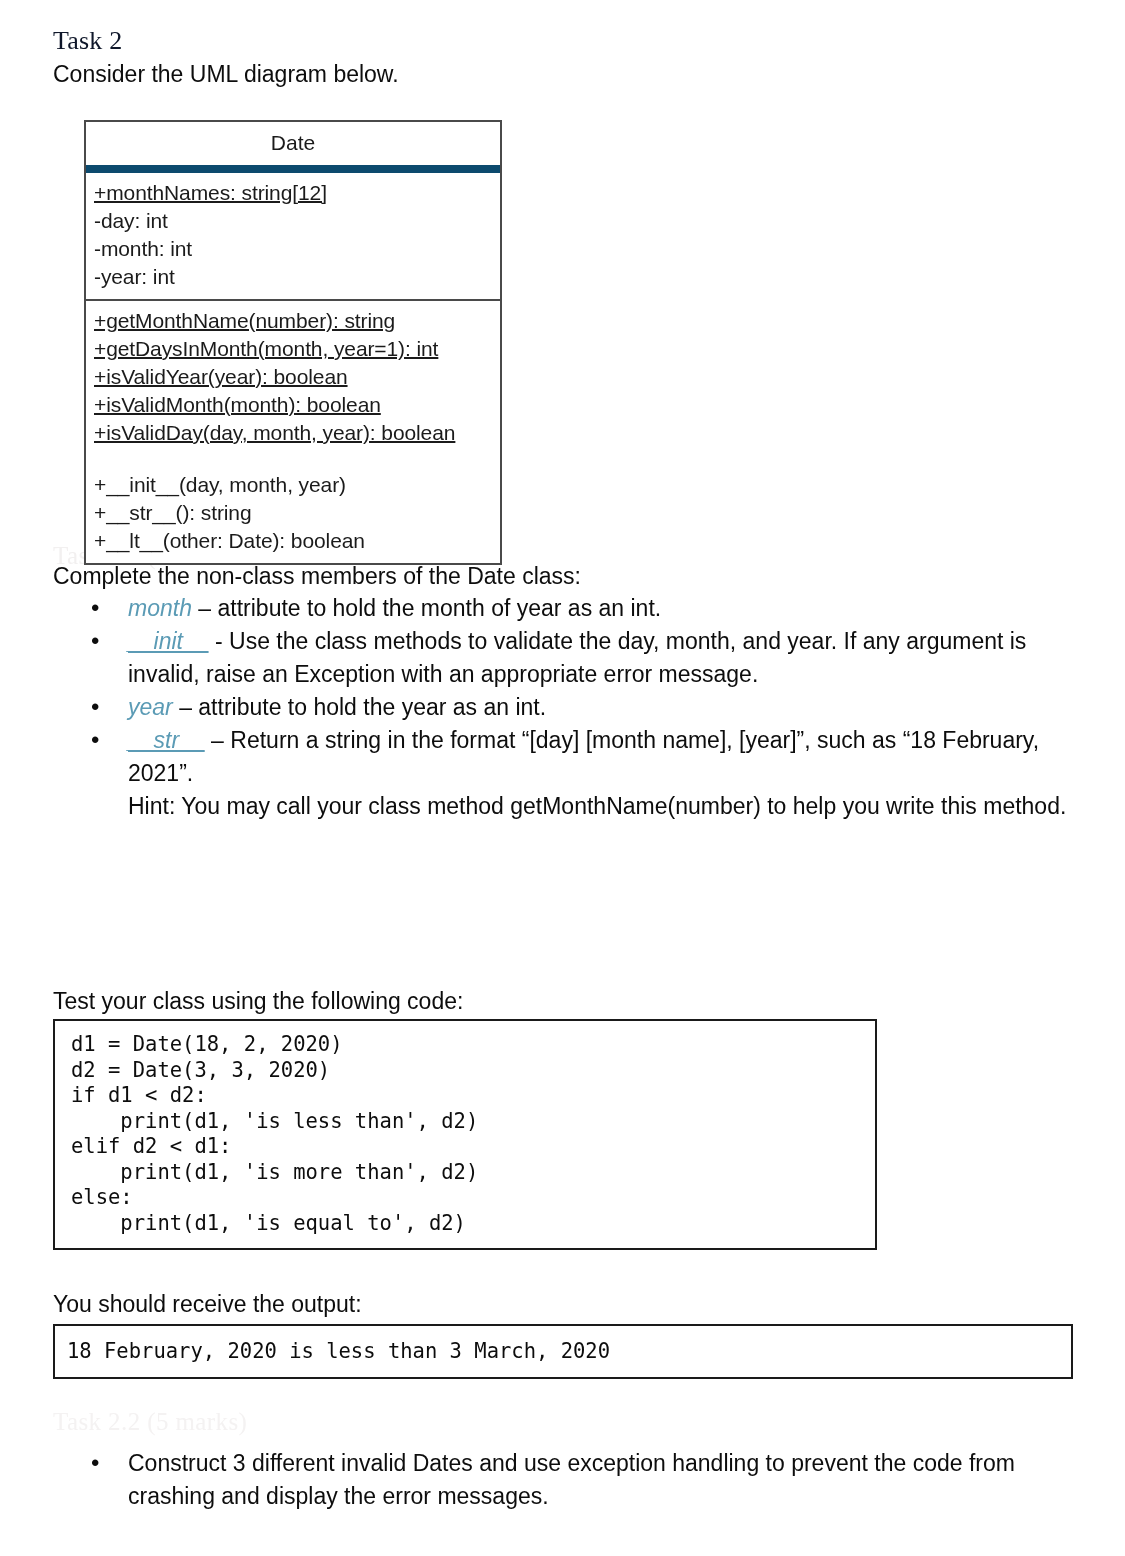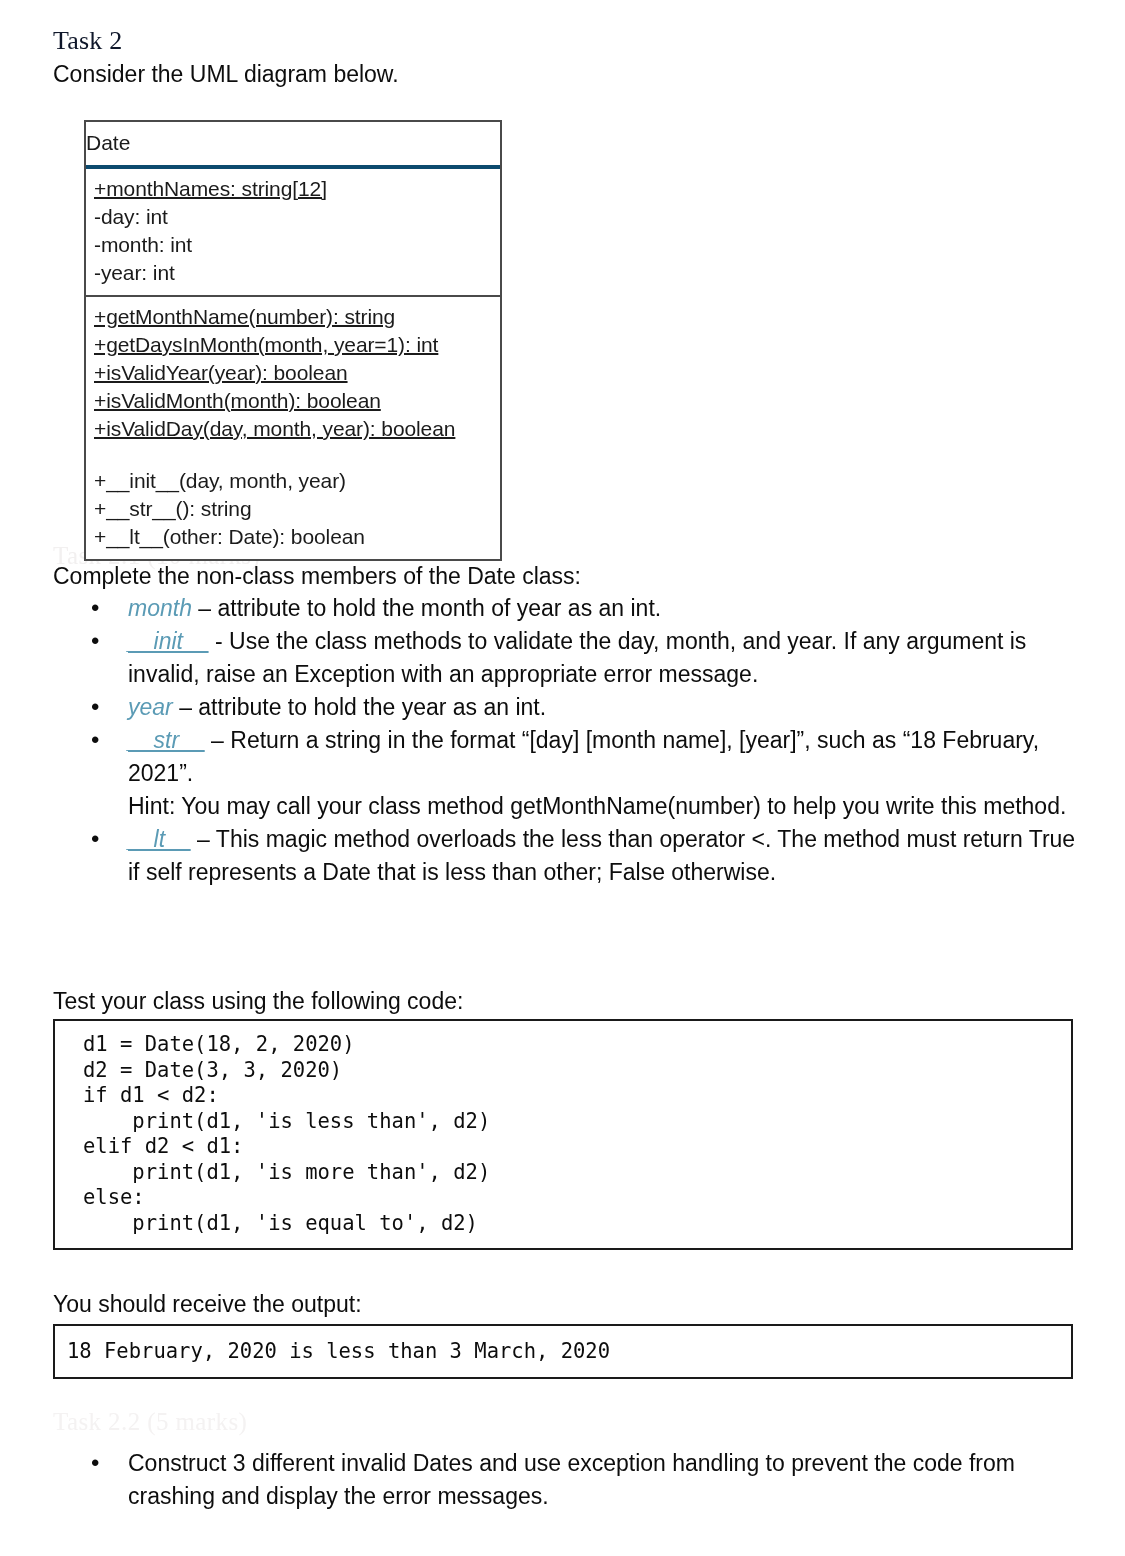--- a/index.html
+++ b/index.html
@@ -65,24 +65,24 @@
     left: 84px;
     top: 120px;
     width: 418px;
     border: 2px solid #4a4a4a;
     box-sizing: border-box;
     background: #fff;
     font-family: "Liberation Sans", sans-serif;
     color: #1b1b1b;
   }
   .uml-title {
-    text-align: left;
+    text-align: center;
     font-size: 21px;
     padding: 8px 0 9px;
-    border-bottom: 4px solid #0c4a6e;
+    border-bottom: 8px solid #0c4a6e;
     line-height: 26px;
   }
   .uml-sec {
     padding: 6px 8px 8px 8px;
   }
   .uml-attrs { border-bottom: 2px solid #4a4a4a; }
   .uml-line {
     font-size: 21px;
     line-height: 28px;
     white-space: nowrap;
@@ -156,22 +156,22 @@
     font-family: "DejaVu Sans Mono", monospace;
     font-size: 20.5px;
     line-height: 25.5px;
     color: #0d0d0d;
     white-space: pre;
     letter-spacing: 0px;
   }
   .code-test {
     left: 53px;
     top: 1019px;
-    width: 1020px;
-    padding: 11px 0 12px 28px;
+    width: 824px;
+    padding: 11px 0 12px 16px;
   }
   .code-output {
     left: 53px;
     top: 1324px;
     width: 1020px;
     padding: 13px 0 12px 12px;
   }
 </style>
 </head>
 <body>
@@ -221,24 +221,20 @@
       <span>Use the class methods to validate the day, month, and year. If any argument is invalid, raise an Exception with an appropriate error message.</span>
     </li>
     <li>
       <span class="term">year</span><span> </span><span>–</span>
       <span>attribute to hold the year as an int.</span>
     </li>
     <li>
       <span class="term-u">__str__</span><span> </span><span>–</span>
       <span>Return a string in the format “[day] [month name], [year]”, such as “18 February, 2021”.</span>
       <span class="sub-line">Hint: You may call your class method getMonthName(number) to help you write this method.</span>
-    </li>
-    <li>
-      <span class="term-u">__lt__</span><span> </span><span>–</span>
-      <span>This magic method overloads the less than operator &lt;. The method must return True if self represents a Date that is less than other; False otherwise.</span>
     </li>
   </ul>
 
   <div class="para lead-test">Test your class using the following code:</div>
 
   <div class="codebox code-test">d1 = Date(18, 2, 2020)
 d2 = Date(3, 3, 2020)
 if d1 &lt; d2:
     print(d1, 'is less than', d2)
 elif d2 &lt; d1:

